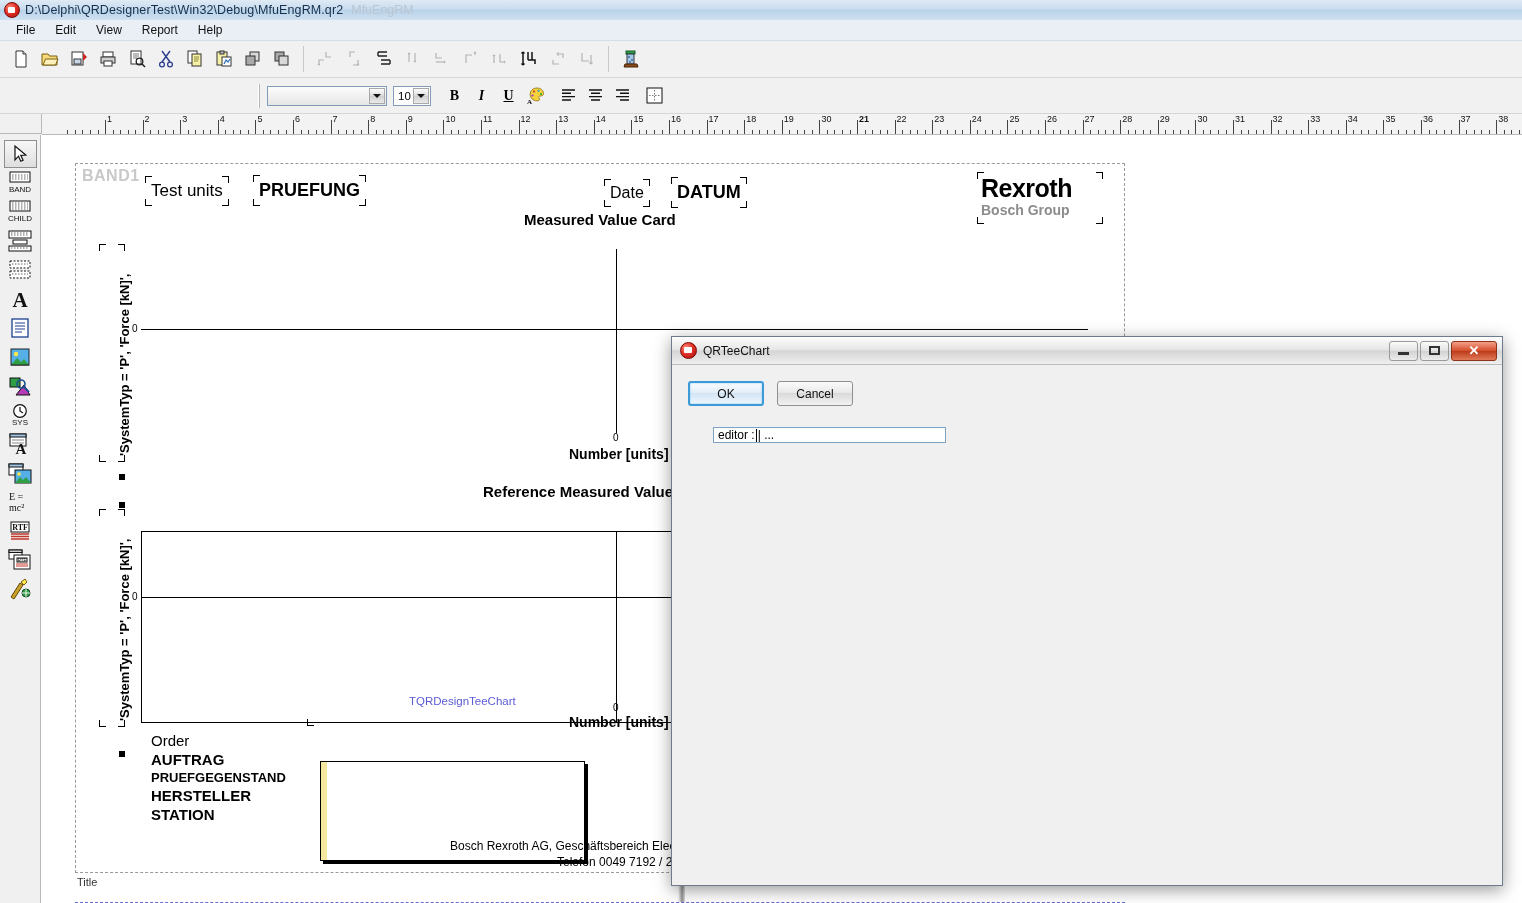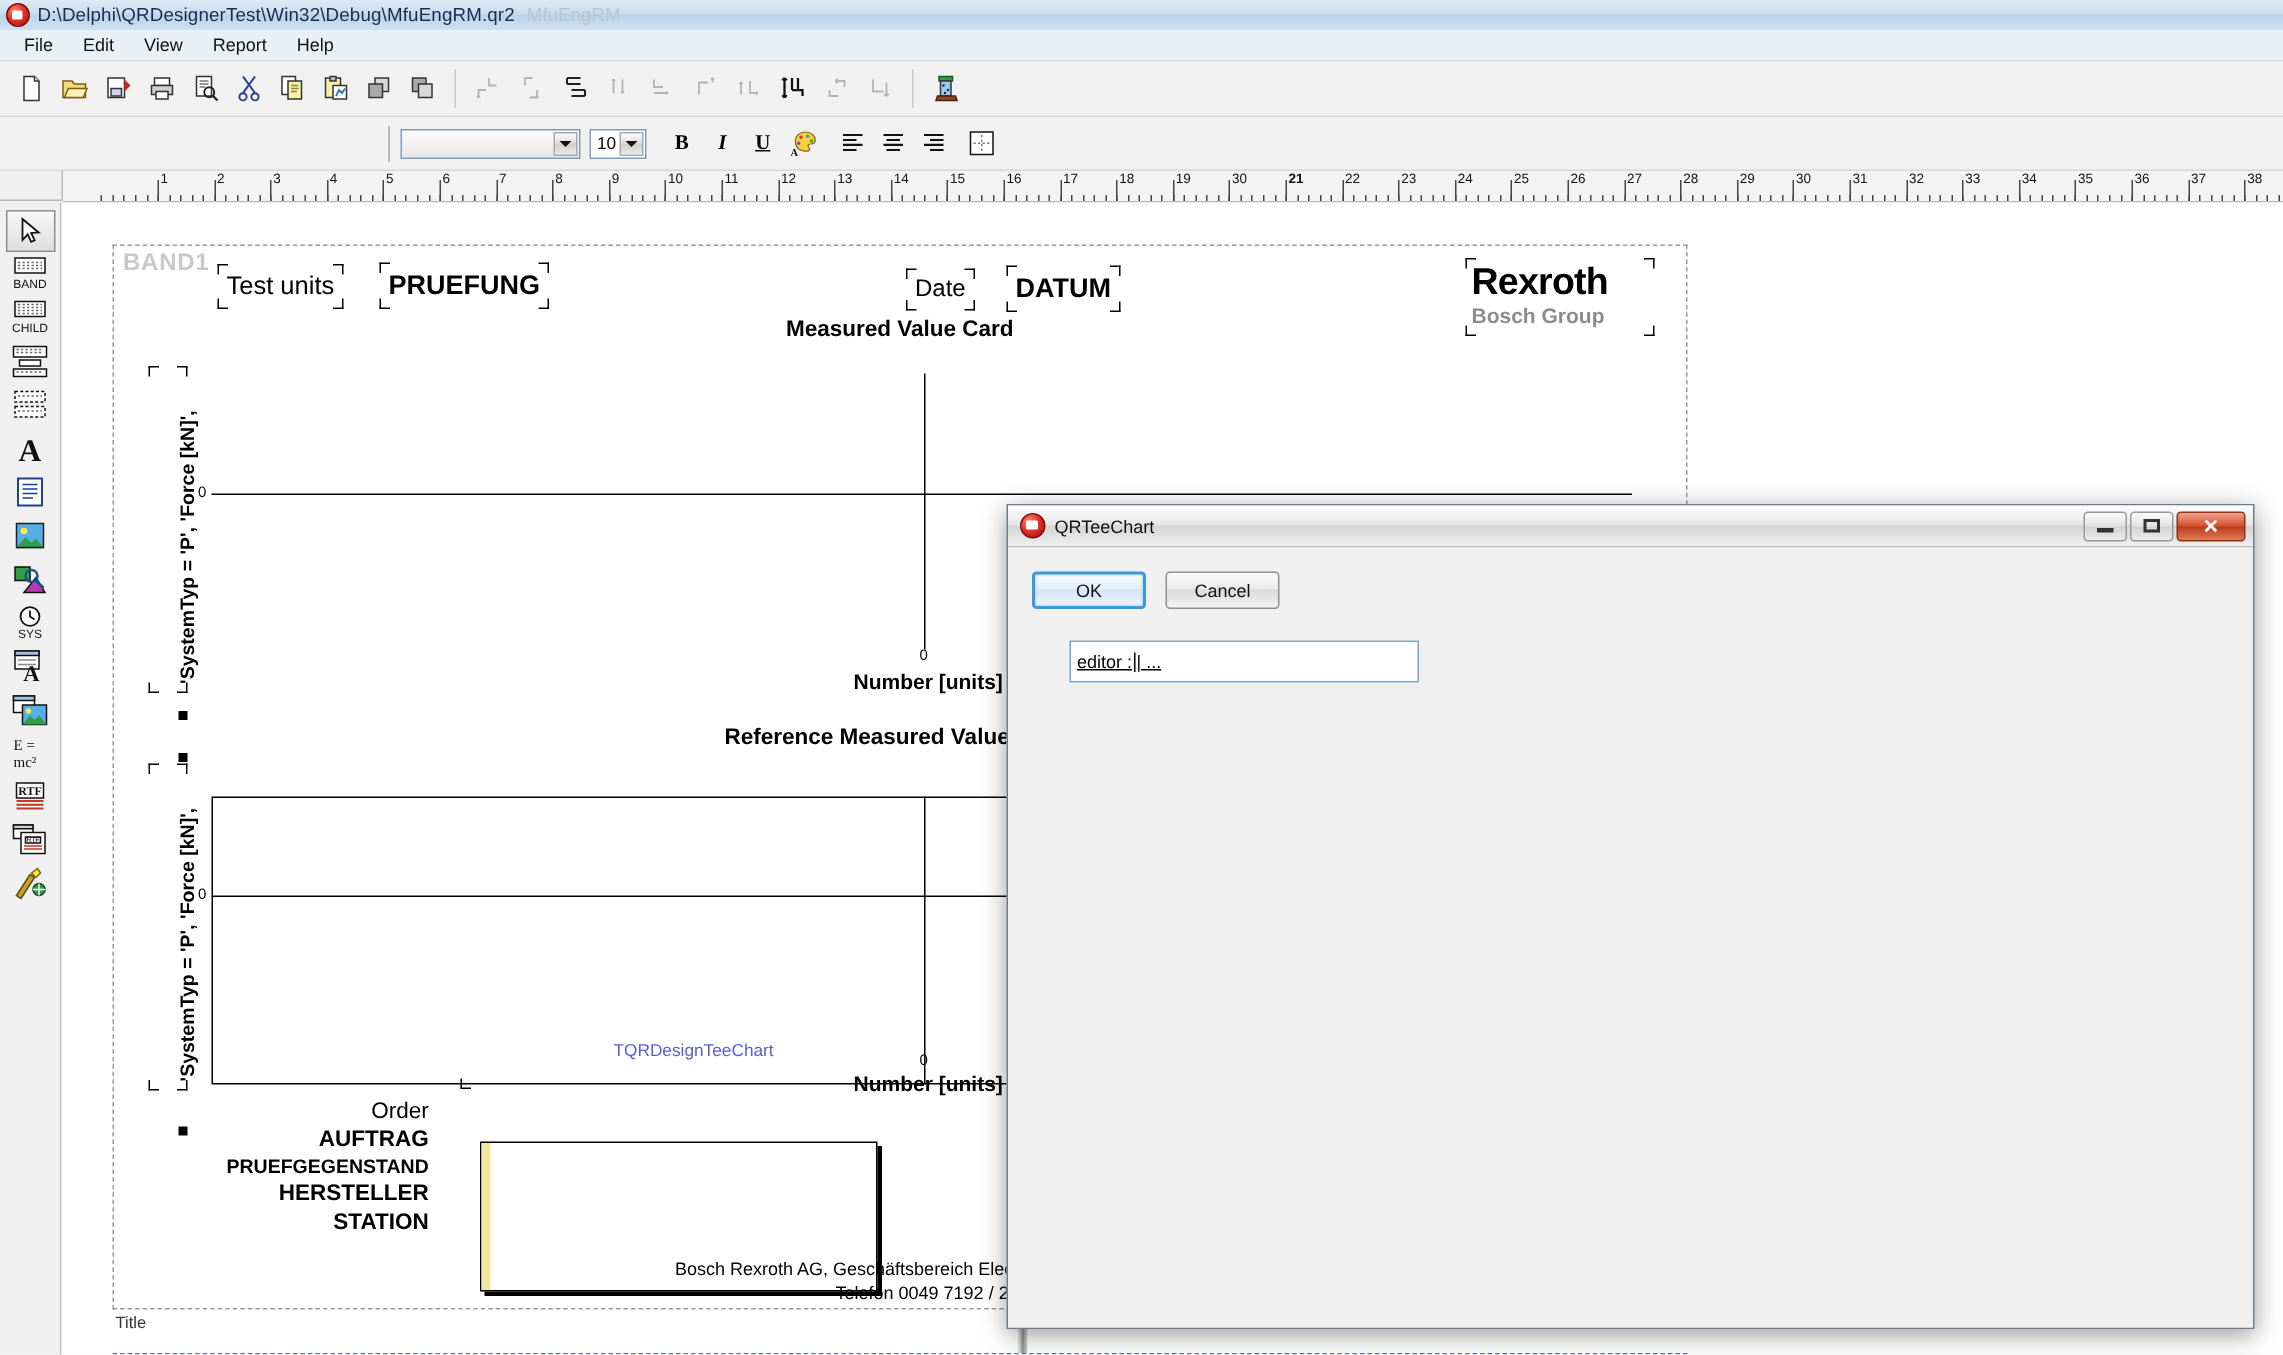--- a/index.html
+++ b/index.html
@@ -188,22 +188,22 @@
   .dlg-body{position:absolute;left:0;top:28px;right:0;bottom:0;background:#f0f0f0;}
   .dbtn{
     position:absolute;width:76px;height:25px;
     background:linear-gradient(180deg,#fafdff,#e3eef8 45%,#d3e5f5 50%,#eef6fd);
     border:1px solid #9aa7b4;border-radius:3px;box-sizing:border-box;
     font-size:12px;color:#111;display:flex;align-items:center;justify-content:center;cursor:default;
   }
   .dbtn.focus{border:2px solid #3c9ad9;box-shadow:0 0 2px #7fc4ef inset;}
   .dbtn.plain{background:linear-gradient(180deg,#fbfbfb,#e9e9e9 45%,#dadada 50%,#f2f2f2);border:1px solid #8f8f8f;}
   .dinput{
-    position:absolute;height:28px;background:#fff;border:1px solid #7da2c4;box-sizing:border-box;
-    font-size:12px;color:#000;display:flex;align-items:center;padding-left:4px;text-decoration:underline;
+    position:absolute;height:16px;background:#fff;border:1px solid #7da2c4;box-sizing:border-box;
+    font-size:12px;color:#000;display:flex;align-items:center;padding-left:4px;
   }
   .caretbar{display:inline-block;width:1px;height:13px;background:#000;margin:0 1px;vertical-align:-2px;}
 </style>
 </head>
 <body>
 
 <div class="app">
 
   <div class="titlebar">
     <div class="title-ico"></div>
@@ -913,21 +913,21 @@
       <div class="chartbox" style="left:66px;top:368px;width:947px;height:192px;"></div>
       <div class="axisline" style="left:66px;top:434px;width:947px;height:1px;"></div>
       <div class="axisline" style="left:541px;top:368px;width:1px;height:192px;"></div>
       <div class="axval" style="left:57px;top:428px;">0</div>
       <div class="axval" style="left:538px;top:539px;">0</div>
       <div class="comp bold" style="left:494px;top:551px;font-size:14px;">Number [units]</div>
       <div class="teelabel" style="left:334px;top:532px;">TQRDesignTeeChart</div>
       <span class="hnd c-bl" style="position:absolute;left:232px;top:556px;"></span>
       <div class="marker" style="left:44px;top:588px;"></div>
 
-      <div class="comp" style="left:74px;top:568px;text-align:right;">
+      <div class="comp" style="left:74px;top:568px;">
         <div class="lbl" style="font-size:15px;">Order</div>
         <div class="lbl bold" style="font-size:15px;">AUFTRAG</div>
         <div class="lbl bold" style="font-size:13px;">PRUEFGEGENSTAND</div>
         <div class="lbl bold" style="font-size:15px;">HERSTELLER</div>
         <div class="lbl bold" style="font-size:15px;">STATION</div>
       </div>
 
       <div class="shadowbox" style="left:245px;top:598px;width:265px;height:100px;"></div>
 
       <div class="comp footline" style="left:375px;top:676px;">Bosch Rexroth AG, Geschäftsbereich Electric Drives and Controls</div>

